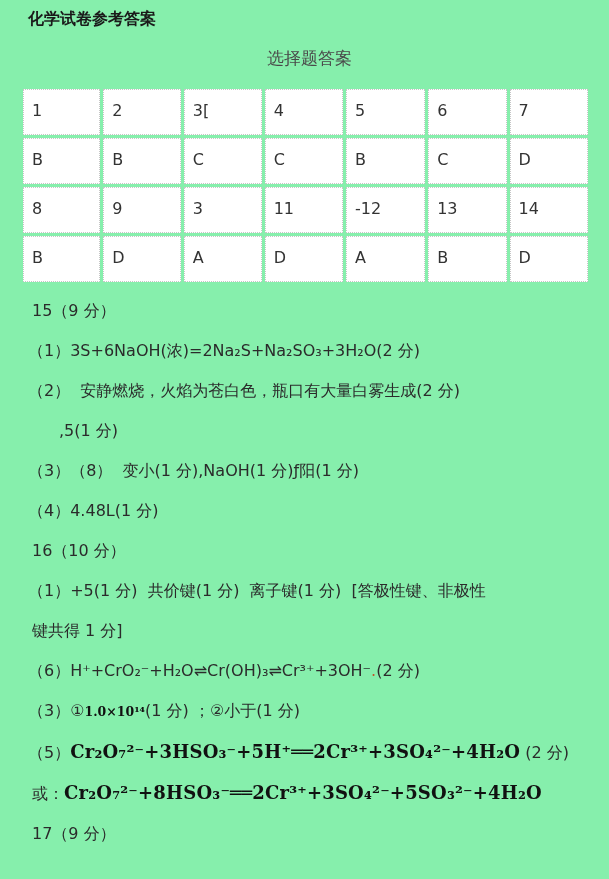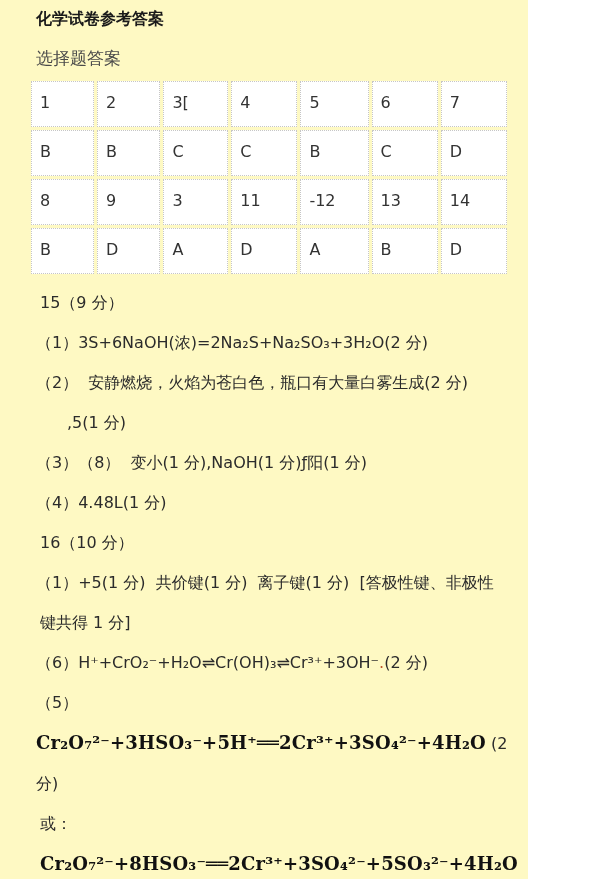--- a/index.html
+++ b/index.html
@@ -1,29 +1,29 @@
 <!DOCTYPE html>
 <html><head>
 <meta charset="utf-8">
 <style>
   html, body { margin: 0; padding: 0; background: #ffffff; }
   .doc {
-    width: 528px; height: 879px; box-sizing: border-box;
-    background: #fef9c3; overflow: hidden;
-    padding: 8px 18px 0 28px;
+    width: 609px; height: 879px; box-sizing: border-box;
+    background: #86efac; overflow: hidden;
+    padding: 8px 18px 0 20px;
     font-family: "DejaVu Sans", "Liberation Sans", sans-serif;
     color: #2b2b2b;
   }
   .title {
     font-size: 16px; font-weight: bold; color: #1a1a1a;
     line-height: 22px; margin: 0 0 16px 8px;
   }
   .subtitle {
     font-size: 17px; font-weight: normal; color: #4a4a4a;
-    line-height: 24px; margin: 0 0 8px 8px;
+    line-height: 24px; margin: 0 0 16px 8px; text-align: center;
   }
   table.answers {
     border-collapse: separate; border-spacing: 3px;
     margin: 0 0 6px 0;
   }
   table.answers td {
     width: 75px; height: 40px;
     border: 1px dotted #c6c6c6;
     font-size: 16px; color: #333333;
     padding: 0 0 4px 8px; vertical-align: middle;
@@ -102,20 +102,21 @@
   <p class="line indent2">,5(1 分)</p>
   <p class="line">（3）（8）  变小(1 分),NaOH(1 分)ƒ阳(1 分)</p>
   <p class="line">（4）4.48L(1 分)</p>
 
   <p class="line flush">16（10 分）</p>
   <p class="line">（1）+5(1 分)  共价键(1 分)  离子键(1 分)  [答极性键、非极性</p>
   <p class="line flush">键共得 1 分]</p>
 
   <p class="line"><span>（6）H⁺+CrO₂⁻+H₂O⇌Cr(OH)₃⇌Cr³⁺+3OH⁻</span><span class="red-dot">.</span><span>(2 分)</span></p>
 
+  <p class="line"><span>（3）①</span><span class="chem-serif-sm">1.0×10¹⁴</span><span>(1 分) ；②小于(1 分)</span></p>
 
 
   <p class="line"><span>（5）</span><span class="chem-serif">Cr₂O₇²⁻+3HSO₃⁻+5H⁺══2Cr³⁺+3SO₄²⁻+4H₂O</span><span> (2 分)</span></p>
 
   <p class="line flush"><span>或：</span><span class="chem-serif">Cr₂O₇²⁻+8HSO₃⁻══2Cr³⁺+3SO₄²⁻+5SO₃²⁻+4H₂O</span></p>
 
   <p class="line flush">17（9 分）</p>
 
 </div>
 

